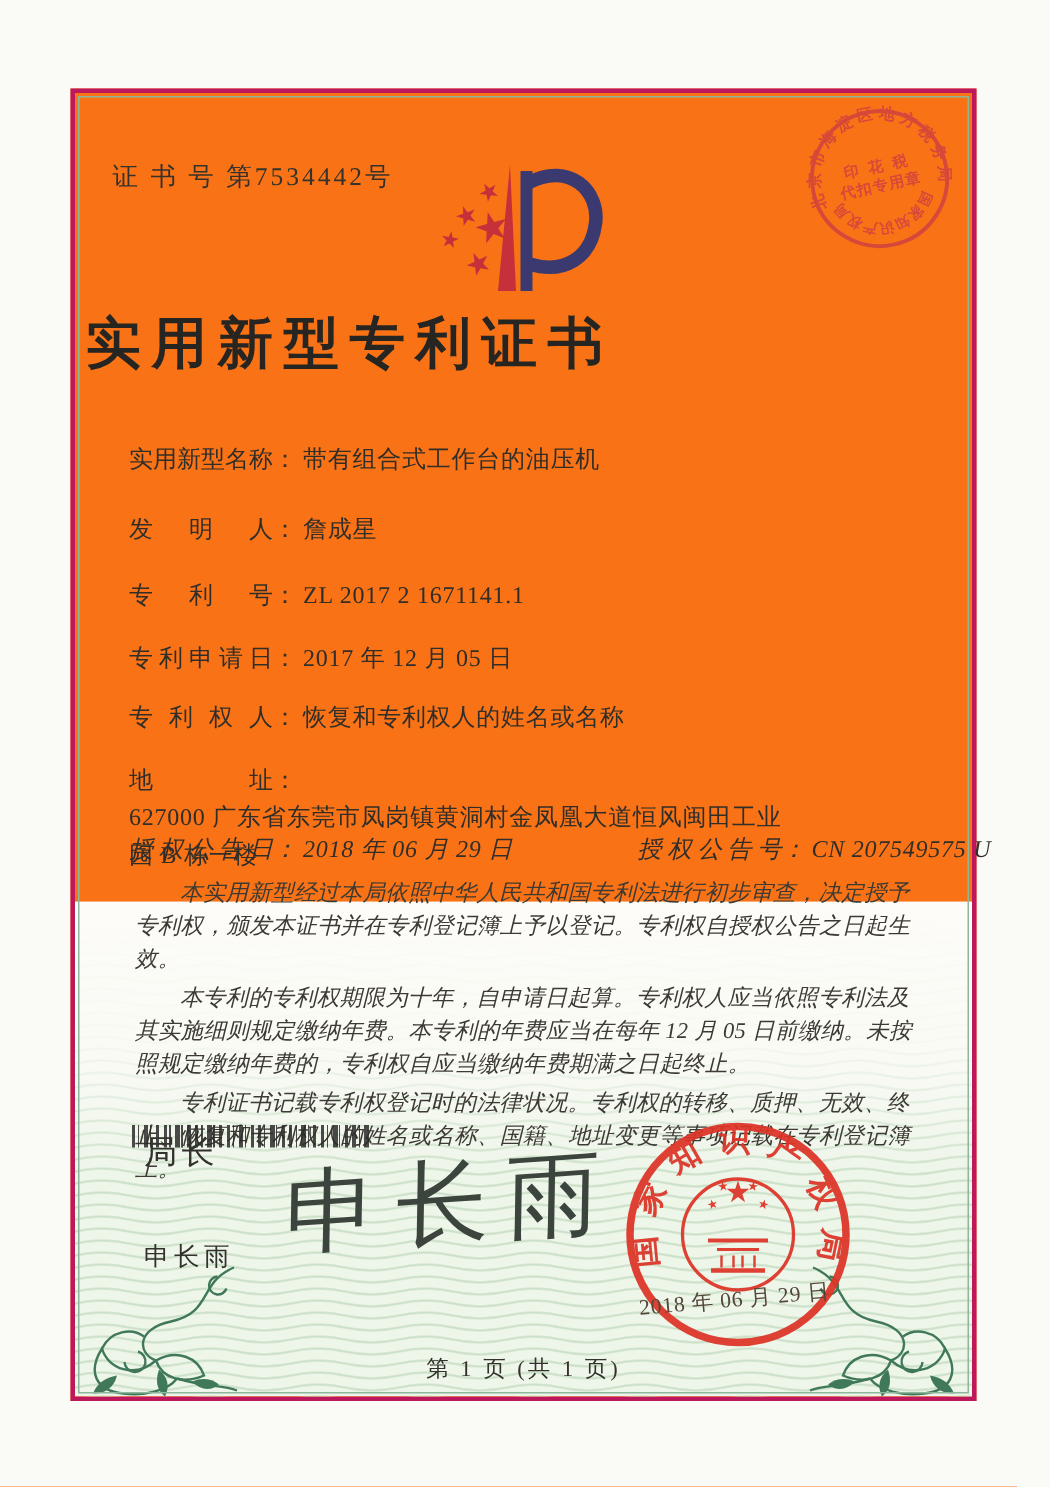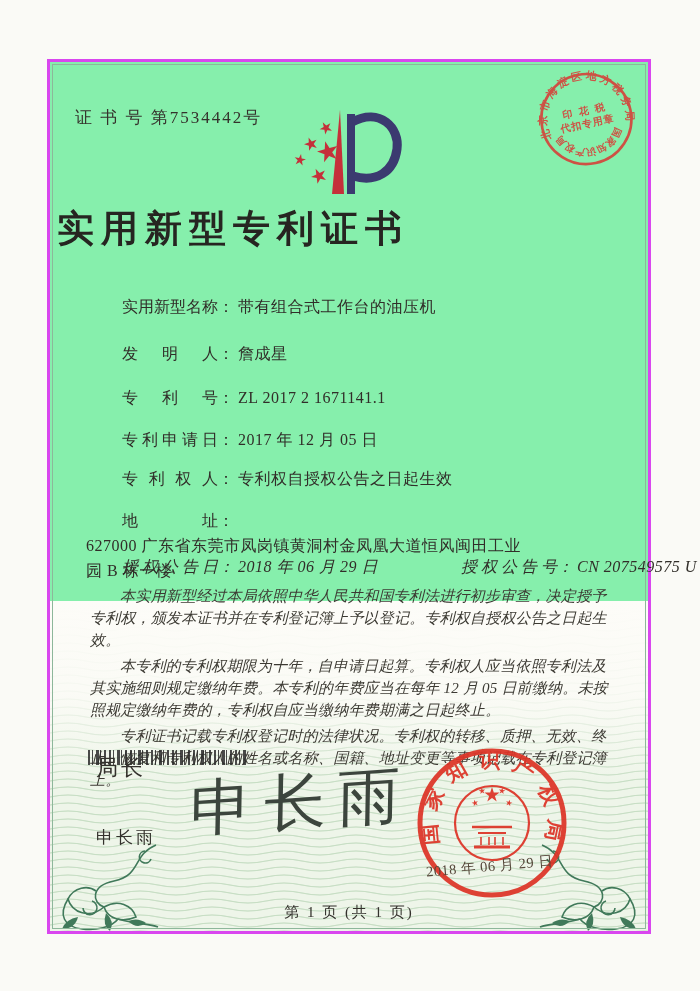--- a/index.html
+++ b/index.html
@@ -4,38 +4,38 @@
 <style>
   html,body{margin:0;padding:0;}
   body{
     width:700px;height:991px;position:relative;
     background:#fafaf6;
     font-family:"Liberation Serif","DejaVu Serif",serif;
     color:#312e29;overflow:hidden;
   }
   .cert{
     position:absolute;left:47px;top:59px;width:598px;height:869px;
-    border:3px solid #d946ef;background:#86efac;
+    border:3px solid #be185d;background:#f97316;
   }
   .inner-line{position:absolute;inset:2px;border:1px solid #8db79a;pointer-events:none;}
   .wave-band{position:absolute;left:0;bottom:0;width:100%;height:330px;pointer-events:none;}
   .flourish{position:absolute;bottom:-2px;width:112px;height:94px;pointer-events:none;}
   .flourish.left{left:-2px;}
   .flourish.right{right:-2px;transform:scaleX(-1);}
   .cert-no{position:absolute;left:25px;top:44px;font-size:17px;letter-spacing:2px;color:#35322c;}
   .logo{position:absolute;left:238px;top:40px;}
   .tax-stamp{position:absolute;left:462px;top:-15px;transform:rotate(-12deg);opacity:.92;}
   .title{
     position:absolute;left:0;top:142px;width:100%;margin:0;text-align:left;
     font-size:37px;font-weight:700;letter-spacing:7px;text-indent:7px;color:#262521;
   }
   .field-row{position:absolute;left:36px;width:552px;font-size:16px;line-height:25px;color:#312e29;}
   .f-label{
     display:inline-block;width:96px;vertical-align:top;
-    text-align:justify;text-align-last:justify;margin-left:36px;-moz-text-align-last:justify;
+    text-align:justify;text-align-last:justify;-moz-text-align-last:justify;
   }
   .f-colon{display:inline-block;vertical-align:top;}
   .f-value{display:inline-block;vertical-align:top;letter-spacing:.5px;}
   .f-value.addr{width:445px;}
   .grant-no{position:absolute;left:339px;top:0;white-space:nowrap;}
   .row-1{top:232px;} .row-2{top:279px;} .row-3{top:323px;}
   .row-4{top:365px;} .row-5{top:404px;} .row-6{top:446px;} .row-7{top:492px;font-style:italic;}
   .paras{position:absolute;left:36px;top:519px;width:536px;}
   .paras p{
     margin:4px;text-indent:2em;font-style:italic;
@@ -166,21 +166,21 @@
   <div class="field-row row-3">
     <span class="f-label">专利号</span><span class="f-colon">：</span>
     <span class="f-value">ZL 2017 2 1671141.1</span>
   </div>
   <div class="field-row row-4">
     <span class="f-label">专利申请日</span><span class="f-colon">：</span>
     <span class="f-value">2017 年 12 月 05 日</span>
   </div>
   <div class="field-row row-5">
     <span class="f-label">专利权人</span><span class="f-colon">：</span>
-    <span class="f-value">专利权自授权公告之日起生效</span>
+    <span class="f-value">恢复和专利权人的姓名或名称</span>
   </div>
   <div class="field-row row-6">
     <span class="f-label">地址</span><span class="f-colon">：</span>
     <span class="f-value addr">627000 广东省东莞市凤岗镇黄洞村金凤凰大道恒风闽田工业园 B 栋一楼</span>
   </div>
   <div class="field-row row-7">
     <span class="f-label">授权公告日</span><span class="f-colon">：</span>
     <span class="f-value">2018 年 06 月 29 日</span>
     <span class="grant-no">
       <span class="f-label">授权公告号</span><span class="f-colon">：</span>

